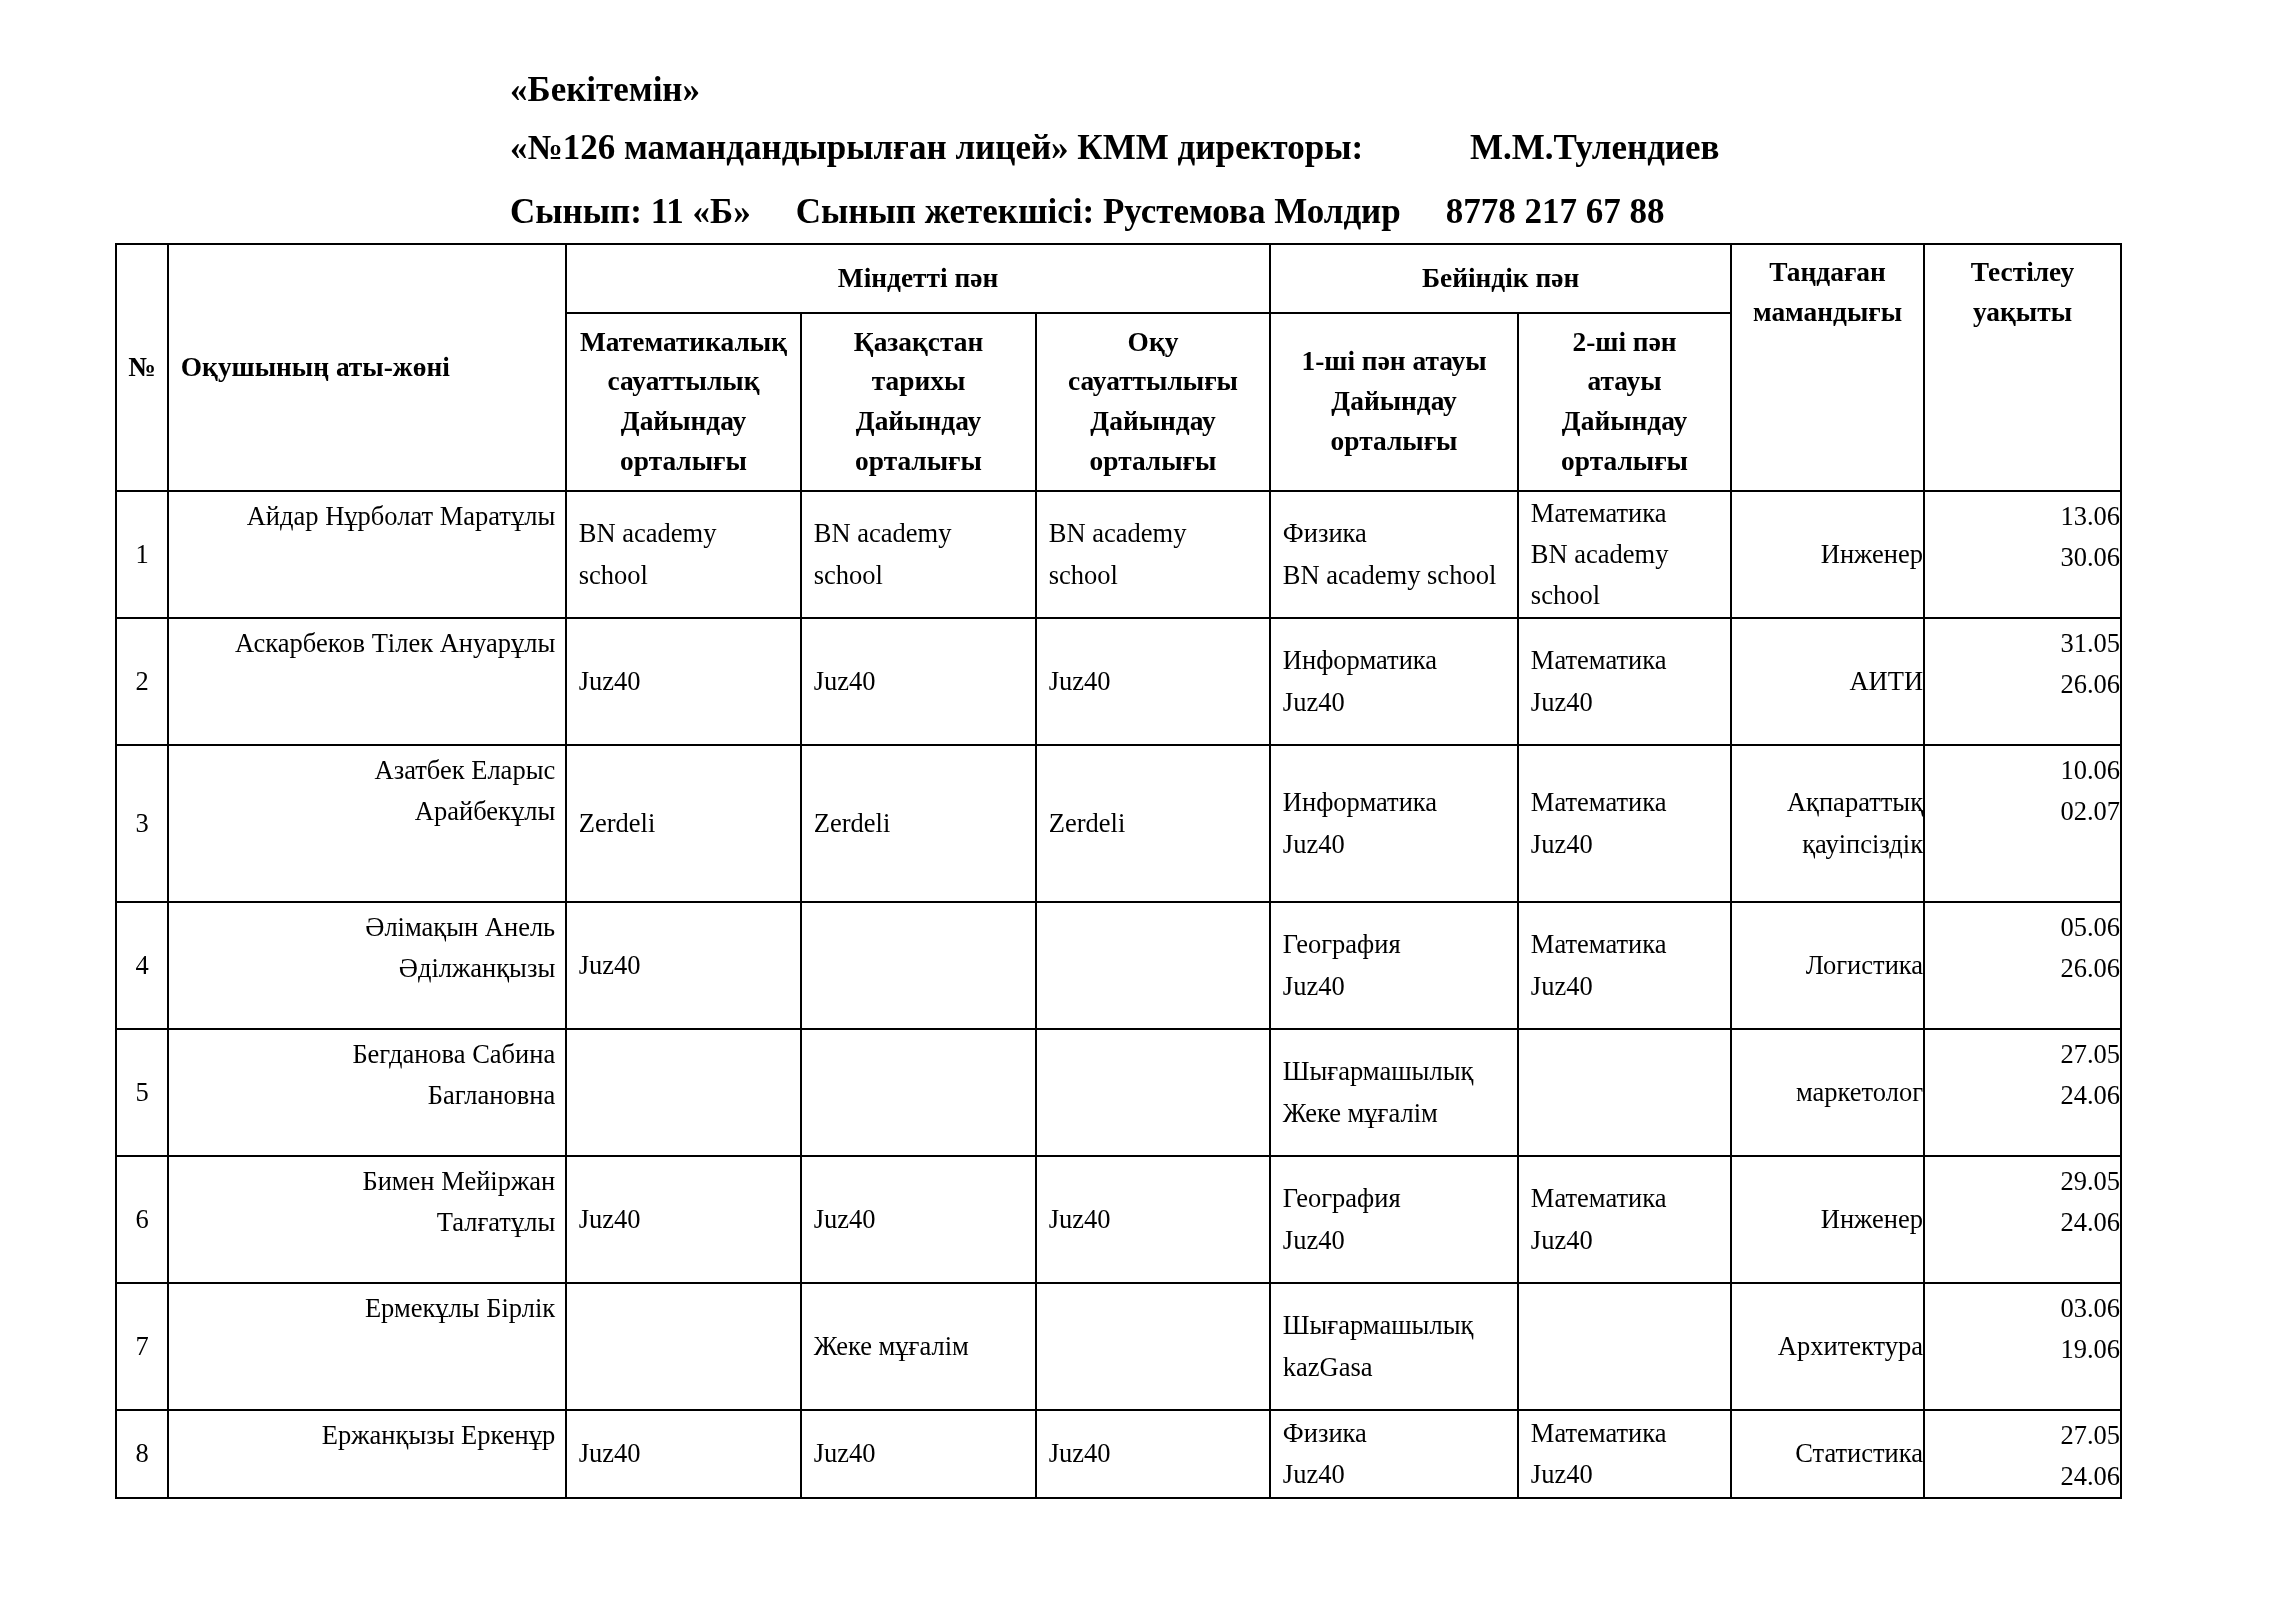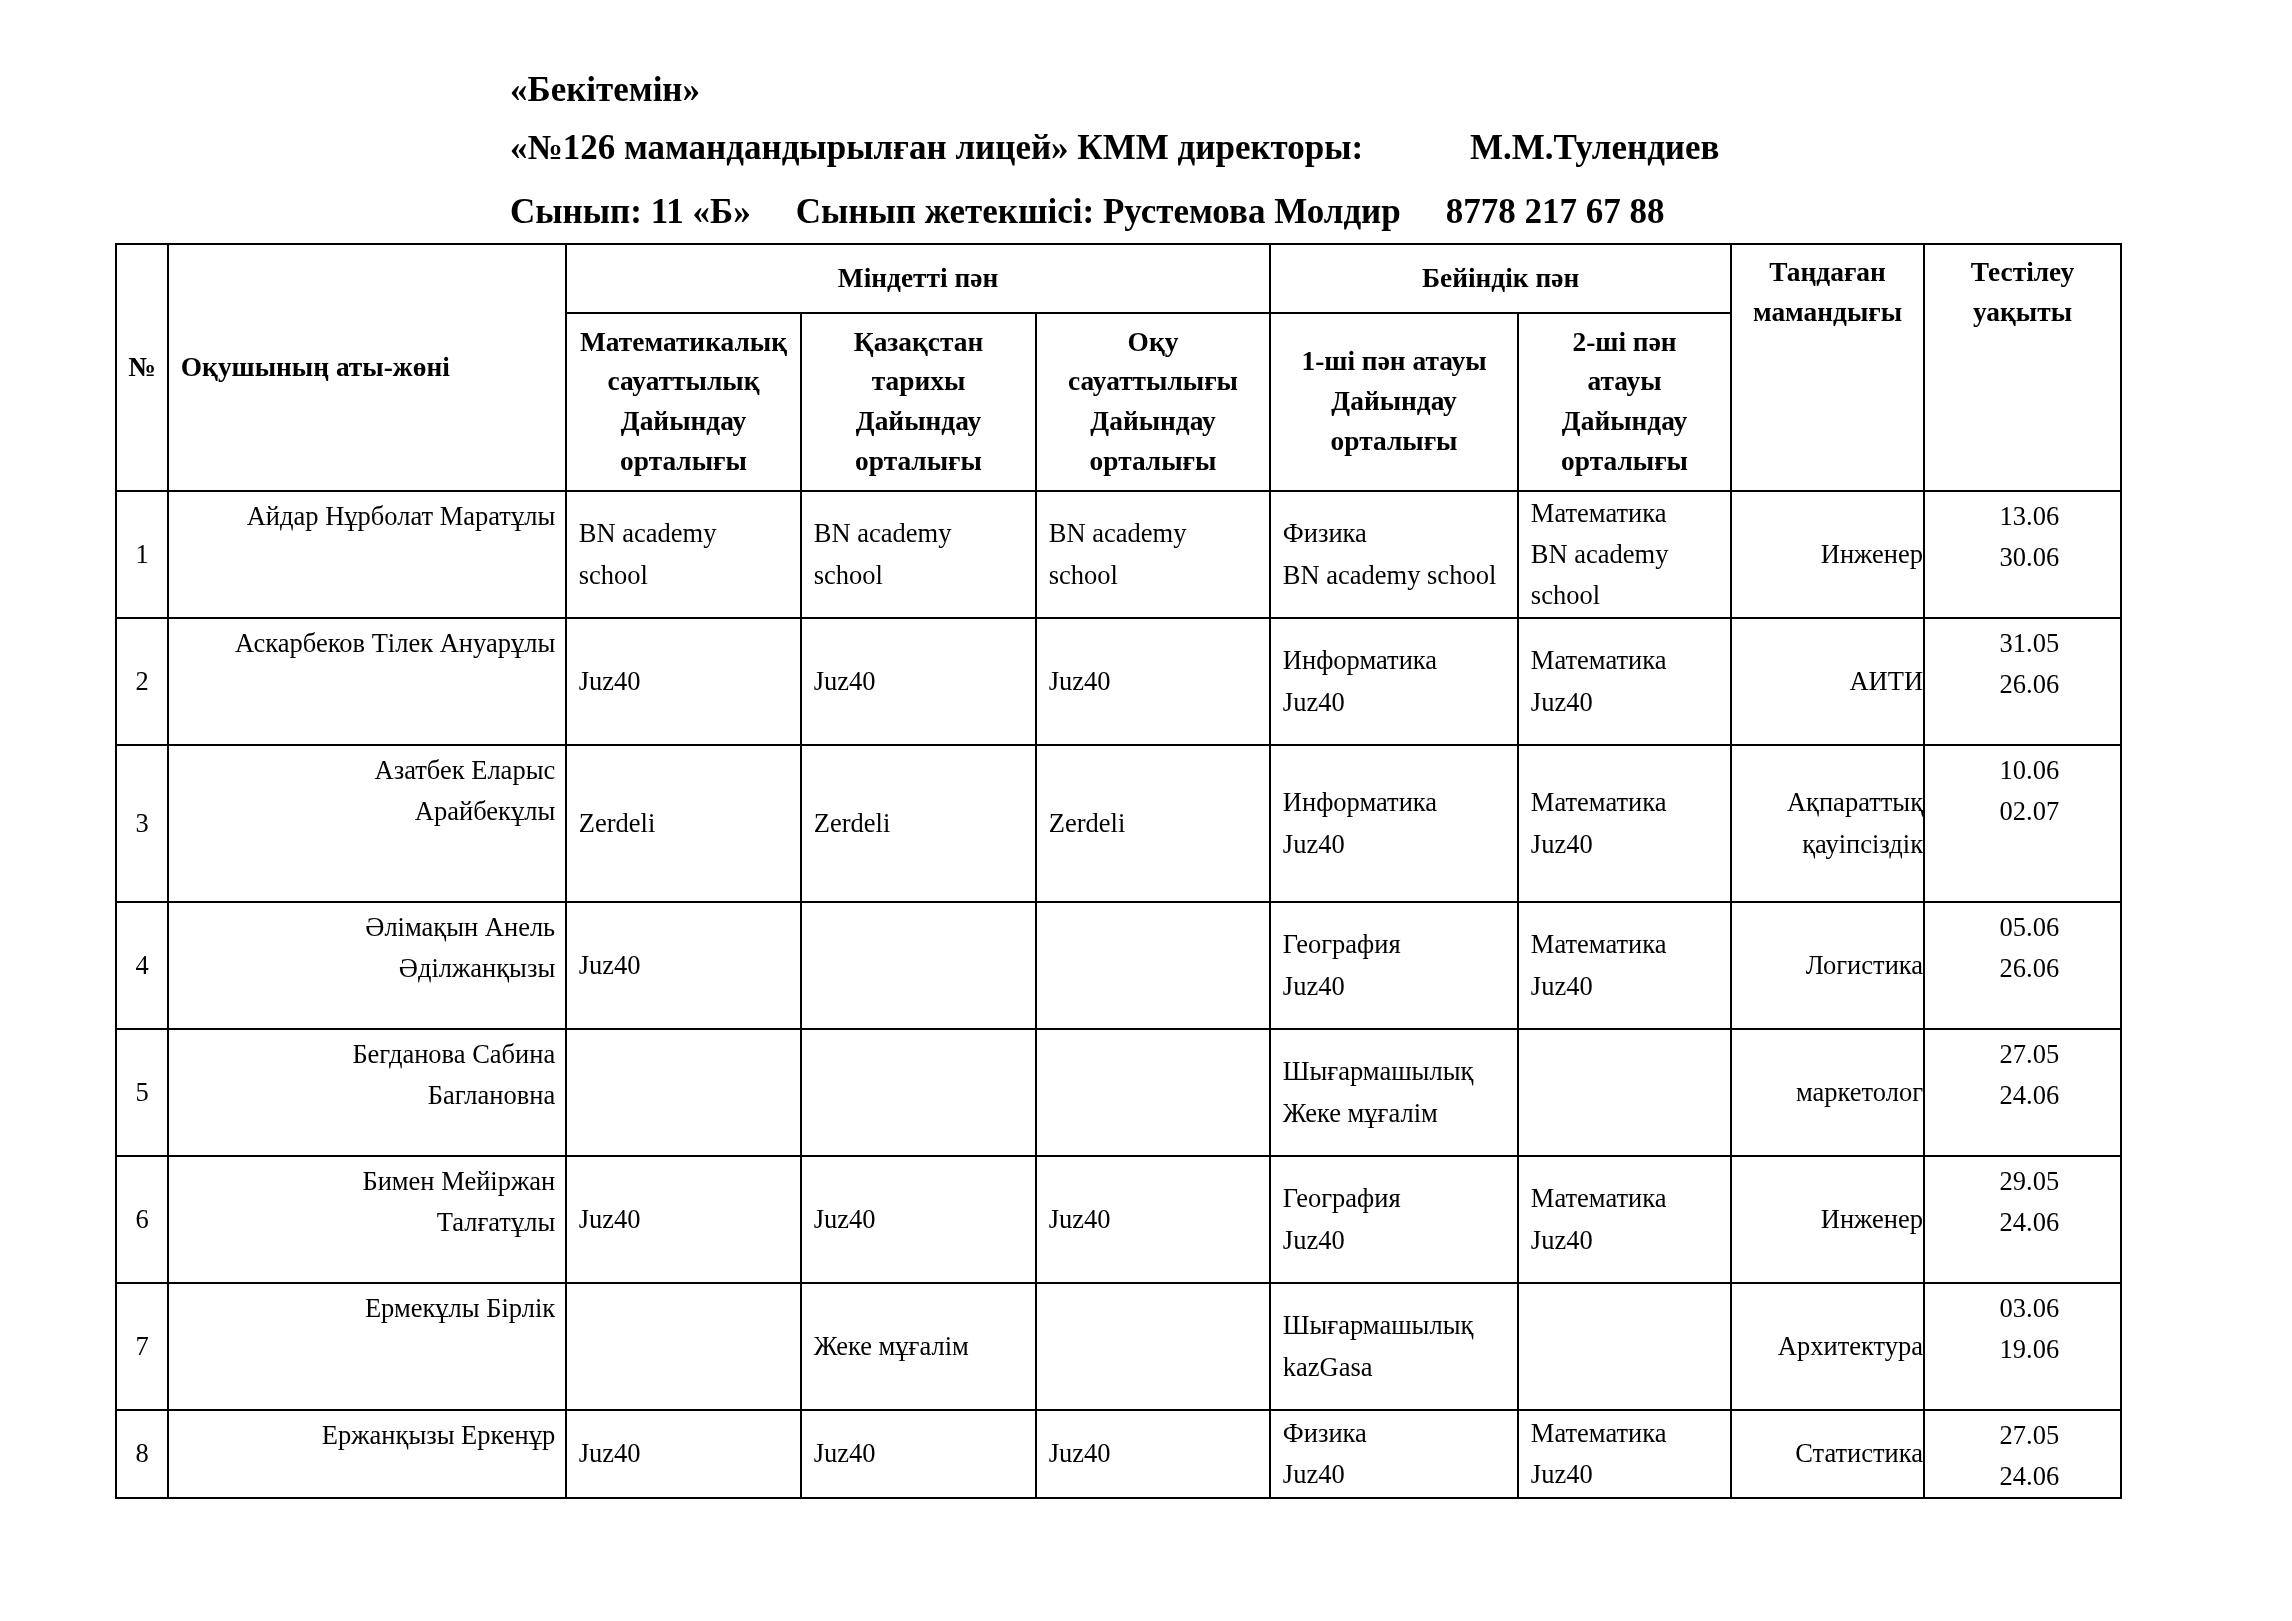--- a/index.html
+++ b/index.html
@@ -56,21 +56,21 @@
   th.h-num   { vertical-align: middle; text-align: center; }
   th.h-name  { vertical-align: middle; text-align: left; padding-left: 11.8px; }
   th.h-group { vertical-align: middle; text-align: center; border-bottom-width: 2.9px; }
   th.h-sub   { vertical-align: middle; text-align: center; padding: 5.9px; }
   th.h-side  { vertical-align: top; text-align: center; padding-top: 7.8px; }
   
   td.c-num  { vertical-align: middle; text-align: center; }
   td.c-name { vertical-align: top; text-align: right; padding: 3.9px 9.8px 0 11.8px; }
   td.c-sub  { vertical-align: middle; text-align: left; padding-left: 11.8px; }
   td.c-spec { vertical-align: middle; text-align: right; padding-left: 9.8px; }
-  td.c-date { vertical-align: top; text-align: center; padding: 3.9px 0 0 13.7px; }
+  td.c-date { vertical-align: top; text-align: right; padding: 3.9px 0 0 13.7px; }
 </style>
 </head>
 <body>
 
 <div class="doc-header">
   <div class="h-line1">
     <span>«Бекітемін»</span>
   </div>
   <div class="h-line2">
     <span>«№126 мамандандырылған лицей» КММ директоры:</span>

